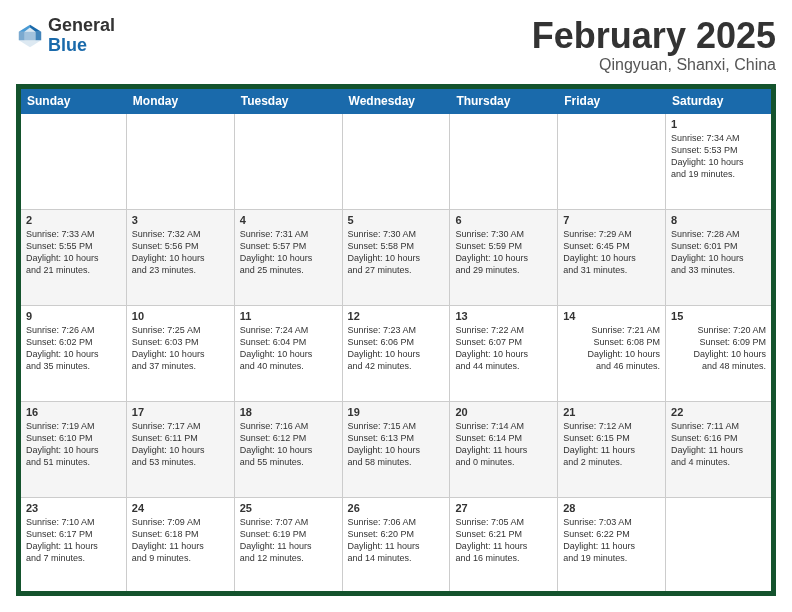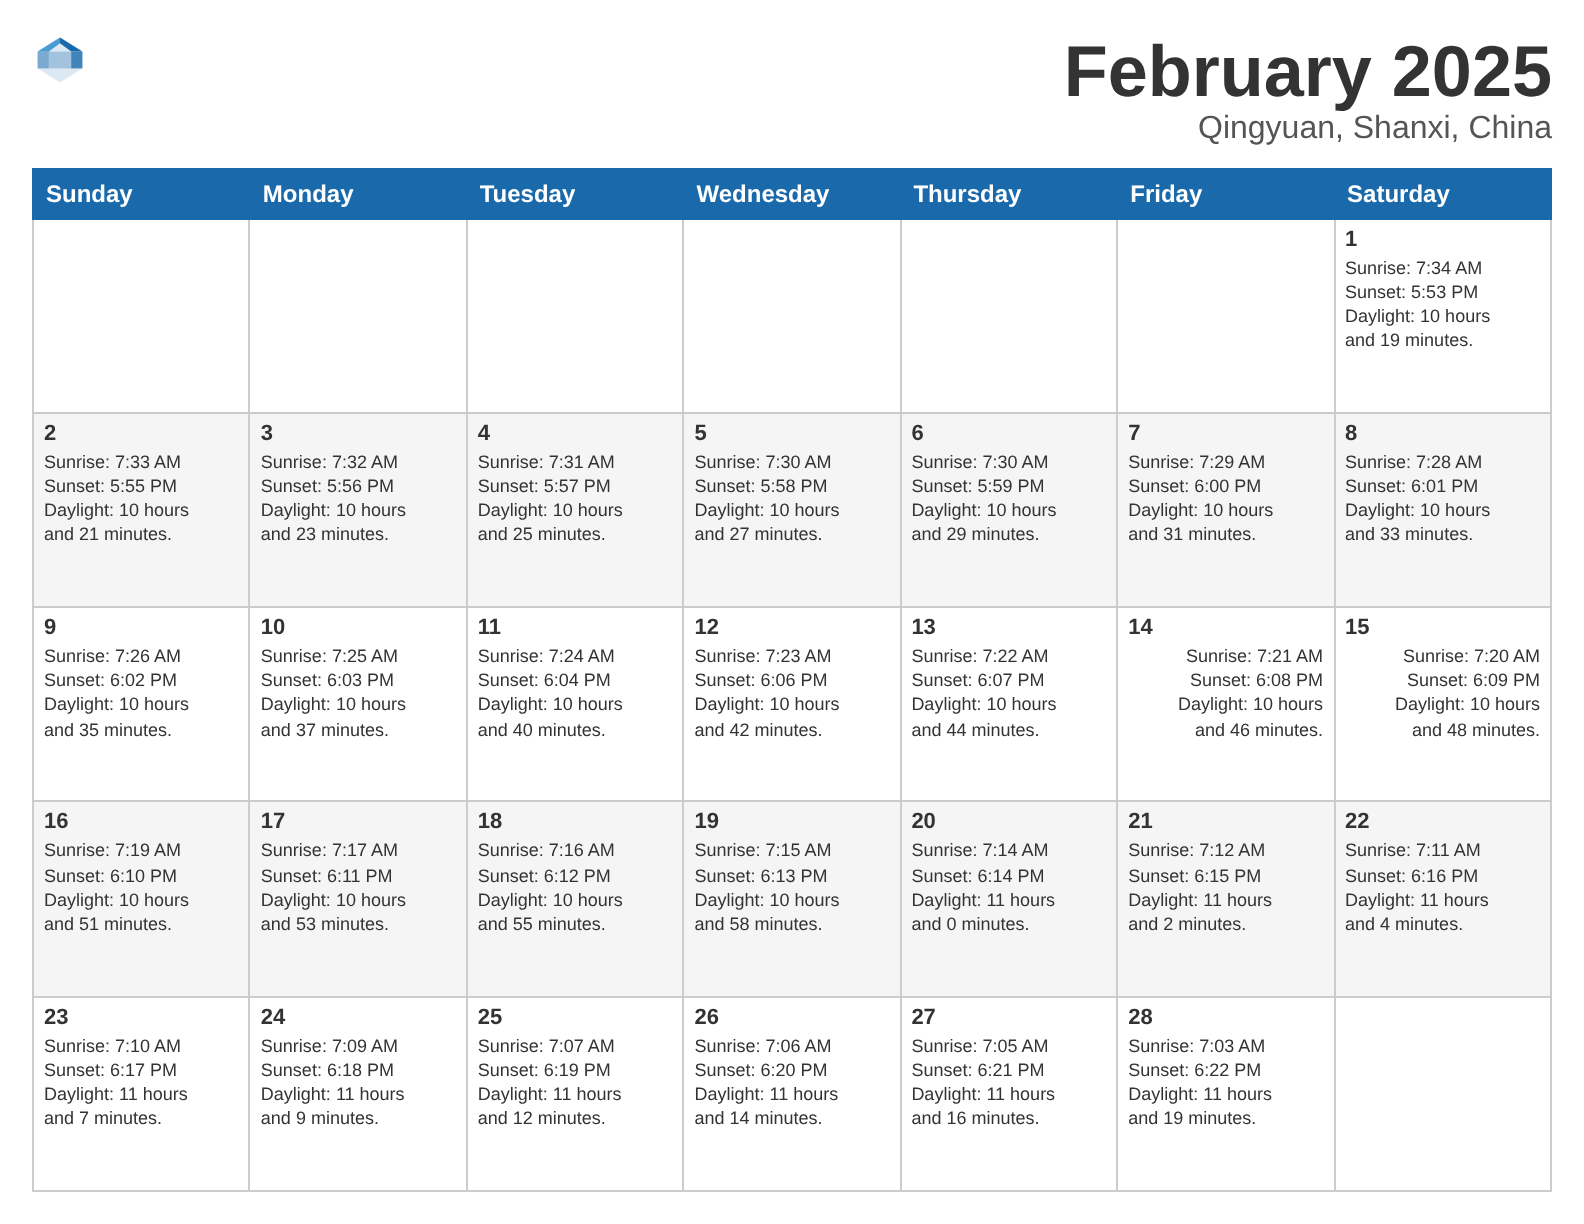--- a/index.html
+++ b/index.html
@@ -55,21 +55,21 @@
       font-weight: bold;
       color: #333;
       line-height: 1.1;
     }
     .location {
       font-size: 16px;
       color: #555;
     }
     .calendar {
       flex: 1;
-      border: 1px solid #14532d;
+      border: 5px solid #14532d;
       border-collapse: collapse;
       width: 100%;
       table-layout: fixed;
     }
     .calendar th {
       background-color: #1a6aab;
       color: white;
       text-align: left;
       padding: 5px 6px;
       font-size: 12px;
@@ -115,20 +115,24 @@
   <div class="header">
     <div class="logo">
       <svg class="logo-icon" viewBox="0 0 40 40">
         <polygon points="20,4 36,14 36,26 20,36 4,26 4,14" fill="#1a6aab" opacity="0.15"></polygon>
         <polygon points="20,4 36,14 28,14 20,8" fill="#1a6aab"></polygon>
         <polygon points="20,4 20,8 12,14 4,14" fill="#4a9ad4"></polygon>
         <polygon points="4,14 12,14 12,26 4,26" fill="#1a6aab" opacity="0.5"></polygon>
         <polygon points="28,14 36,14 36,26 28,26" fill="#1a6aab" opacity="0.8"></polygon>
         <polygon points="12,14 28,14 28,26 12,26" fill="#1a6aab" opacity="0.3"></polygon>
       </svg>
+      <div class="logo-text">
+        <span class="logo-general">General</span>
+        <span class="logo-blue">Blue</span>
+      </div>
     </div>
     <div class="title-block">
       <div class="month-title">February 2025</div>
       <div class="location">Qingyuan, Shanxi, China</div>
     </div>
   </div>
 
   <table class="calendar">
     <thead>
       <tr>
@@ -189,21 +193,21 @@
           <td>
             <span class="day-num">6</span>
             <div class="day-info" style="white-space: pre-line;">Sunrise: 7:30 AM
 Sunset: 5:59 PM
 Daylight: 10 hours
 and 29 minutes.</div>
           </td>
           <td>
             <span class="day-num">7</span>
             <div class="day-info" style="white-space: pre-line;">Sunrise: 7:29 AM
-Sunset: 6:00 PM
+Sunset: 6:45 PM
 Daylight: 10 hours
 and 31 minutes.</div>
           </td>
           <td>
             <span class="day-num">8</span>
             <div class="day-info" style="white-space: pre-line;">Sunrise: 7:28 AM
 Sunset: 6:01 PM
 Daylight: 10 hours
 and 33 minutes.</div>
           </td>

